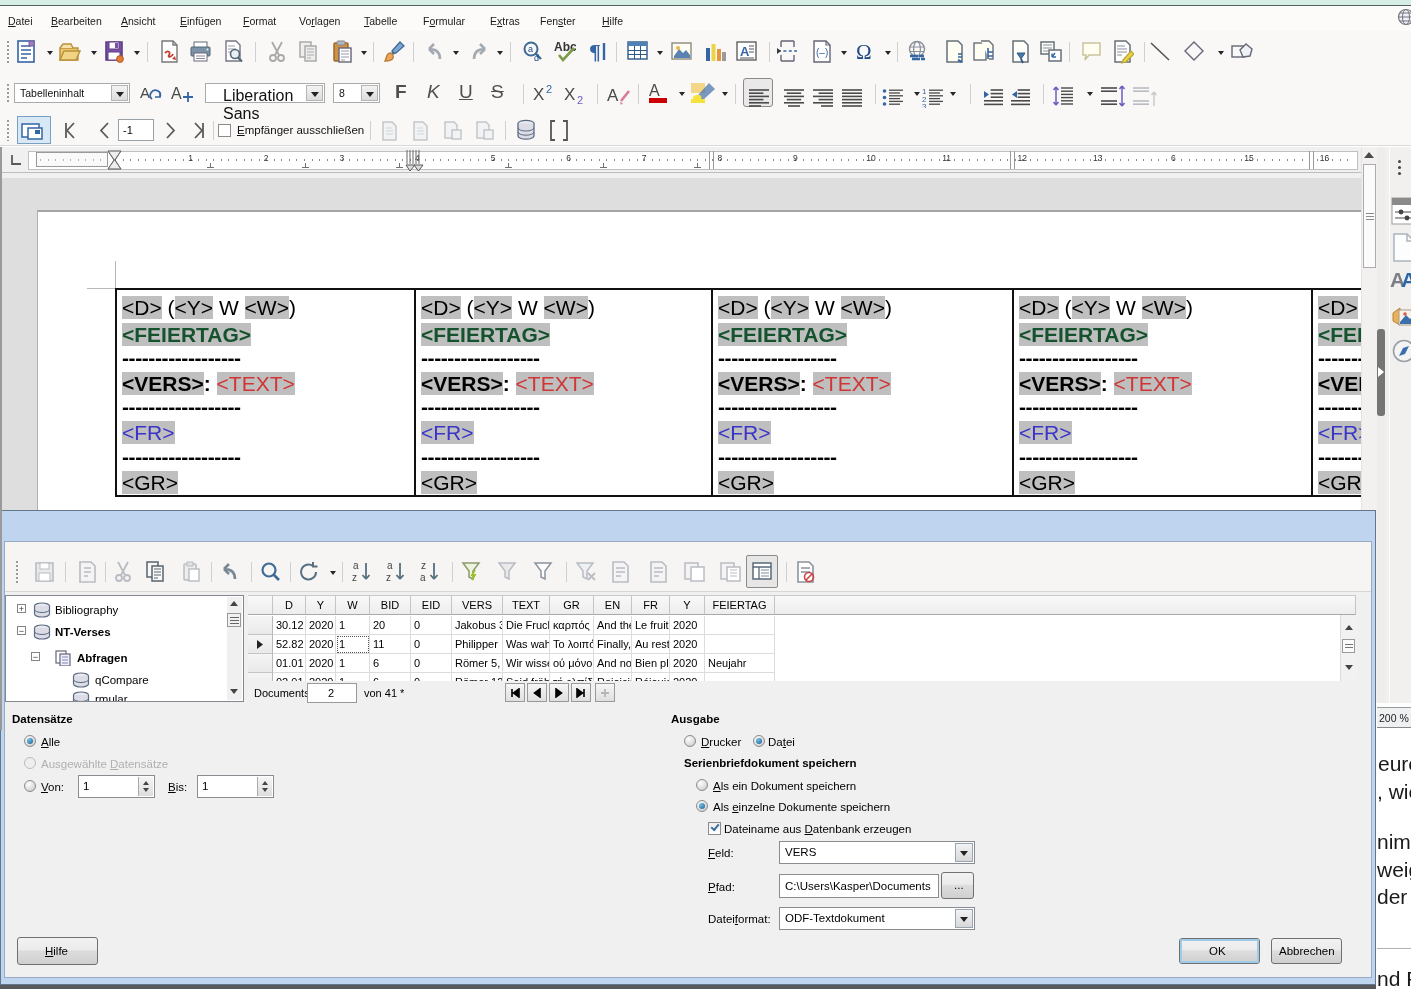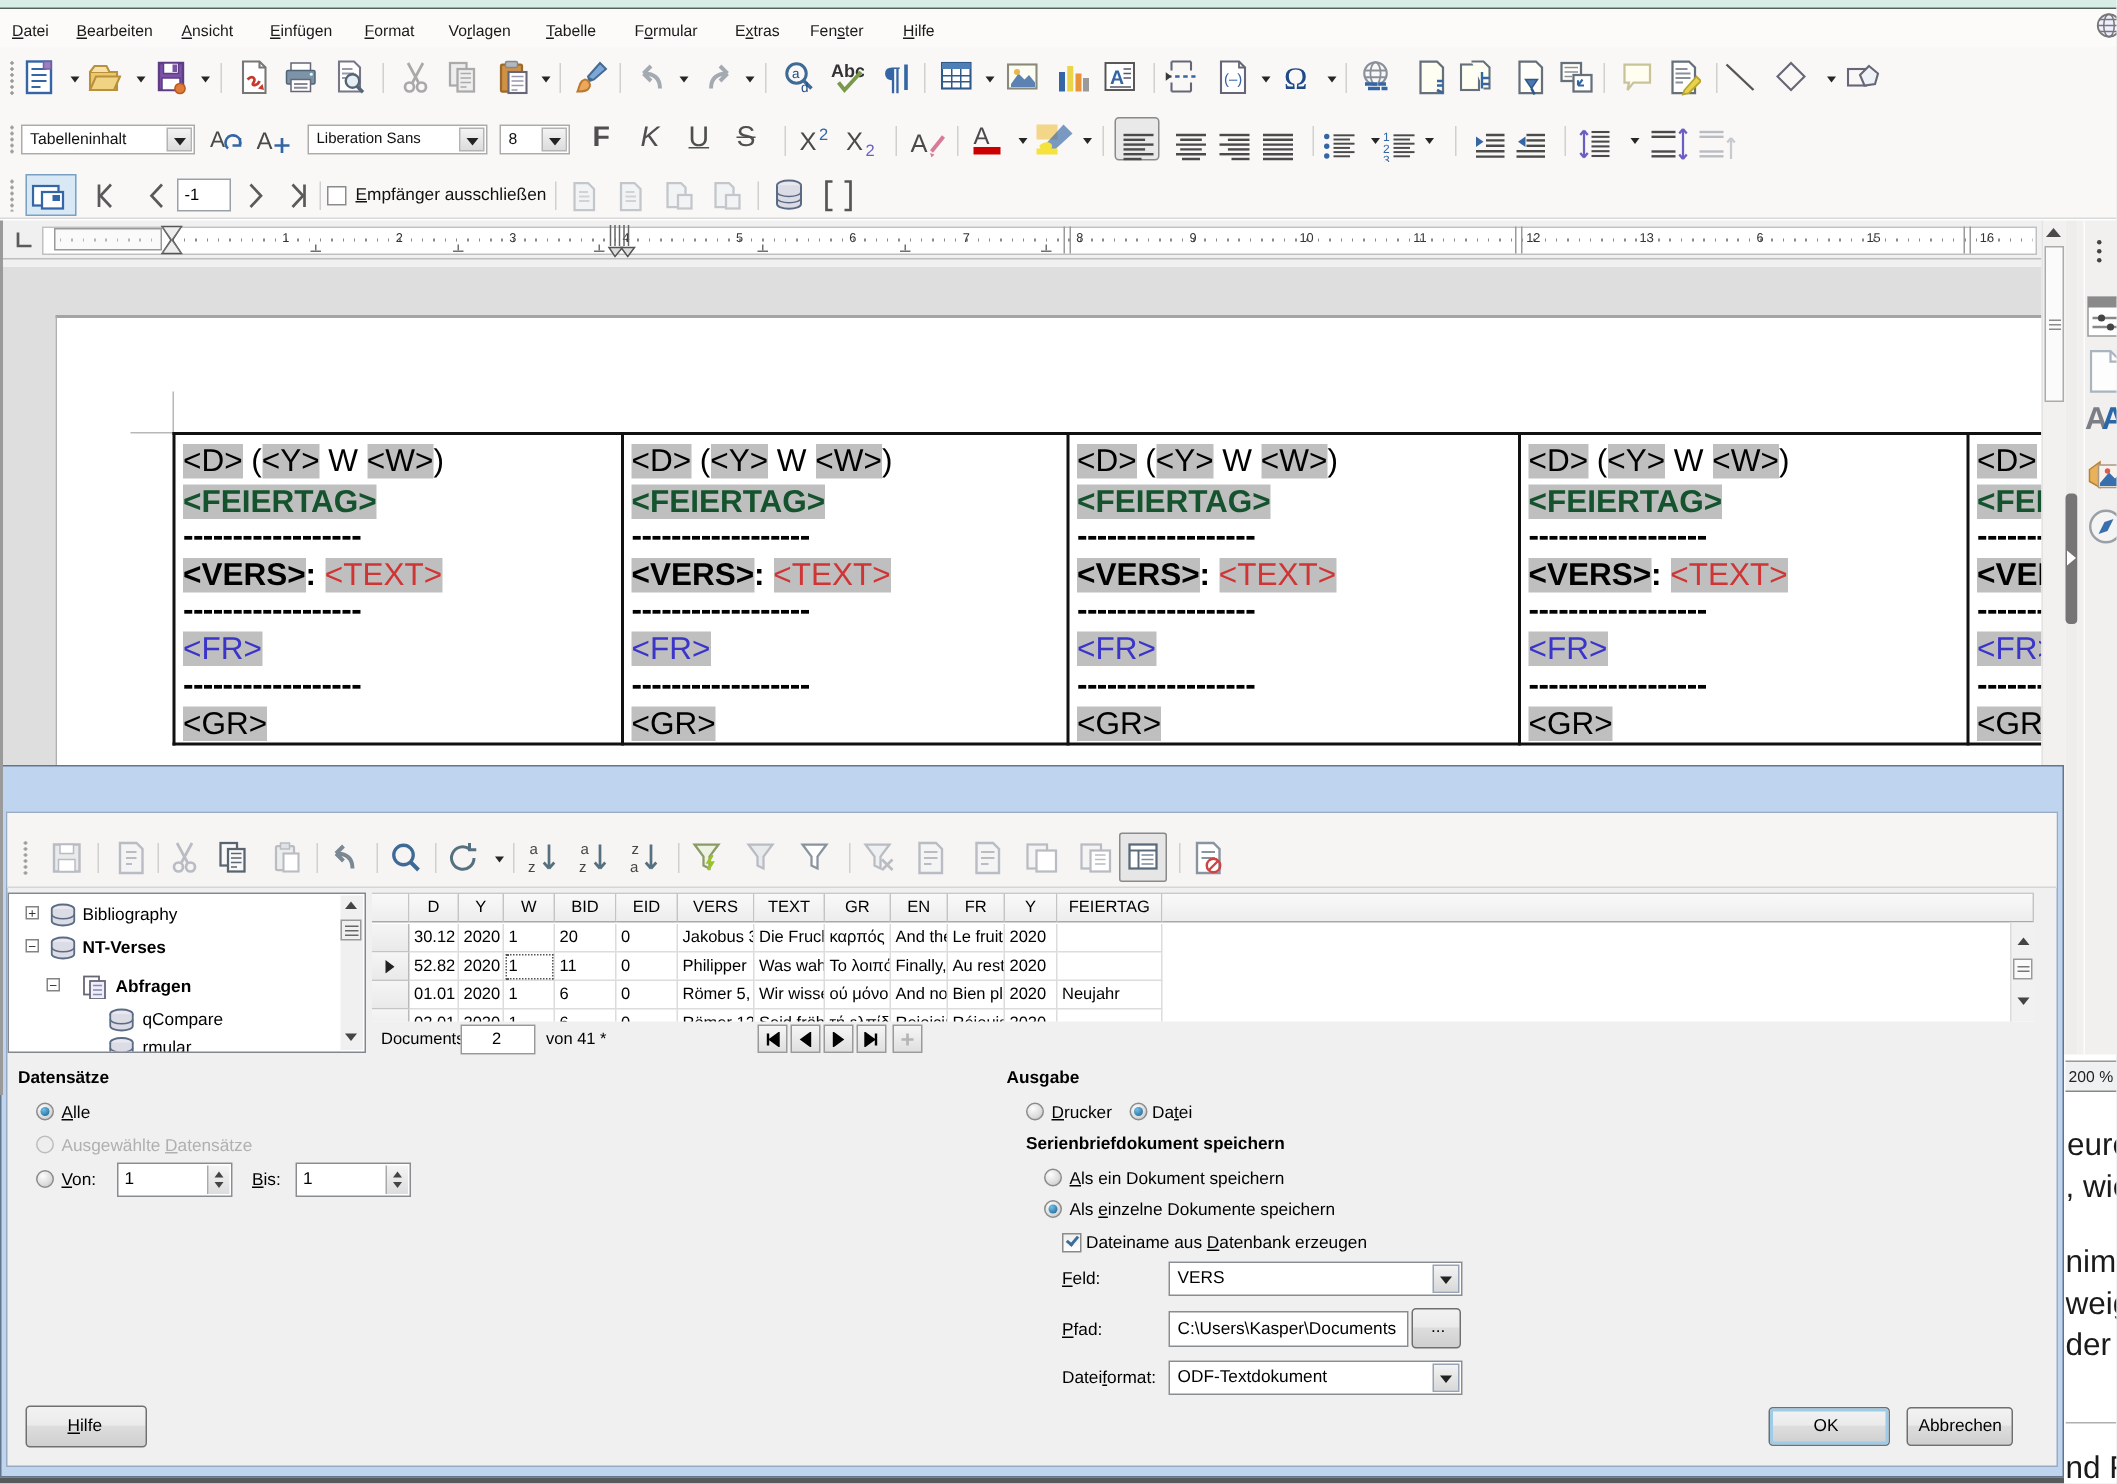--- a/index.html
+++ b/index.html
@@ -311,21 +311,21 @@
       </div>
       <svg style="position:absolute;left:140px;top:83px;" width="24" height="22" viewBox="0 0 24 22">
         <text x="0" y="15" font-size="15" fill="#4a4a4a" font-family="Liberation Sans">A</text>
         <path d="M12 16 a5 5 0 1 1 8 -2 M20 9 v5 h-5" fill="none" stroke="#3465a4" stroke-width="1.7"></path>
       </svg>
       <svg style="position:absolute;left:171px;top:83px;" width="24" height="22" viewBox="0 0 24 22">
         <text x="0" y="16" font-size="16" fill="#4a4a4a" font-family="Liberation Sans">A</text>
         <path d="M17 9 V19 M12 14 H22" stroke="#3465a4" stroke-width="1.8"></path>
       </svg>
       <div class="combo" style="left:205px;top:83px;width:120px;height:20px">
-        <span style="position:absolute;left:5px;top:3px;font-size:10px">Liberation Sans</span>
+        <span style="position:absolute;left:17px;top:3px;font-size:16px">Liberation Sans</span>
         <span class="cb"></span>
       </div>
       <div class="combo" style="left:333px;top:83px;width:47px;height:20px">
         <span style="position:absolute;left:5px;top:3px;font-size:10.5px">8</span>
         <span class="cb"></span>
       </div>
       <span style="position:absolute;left:395px;top:81px;font-size:19px;color:#4f4f4f;font-weight:bold;font-family:Liberation Sans">F</span>
       <span style="position:absolute;left:427px;top:81px;font-size:19px;color:#4f4f4f;font-style:italic;font-family:Liberation Sans">K</span>
       <span style="position:absolute;left:459px;top:81px;font-size:19px;color:#4f4f4f;text-decoration:underline;font-family:Liberation Sans">U</span>
       <span style="position:absolute;left:491px;top:81px;font-size:19px;color:#4f4f4f;text-decoration:line-through;font-family:Liberation Sans">S</span>

